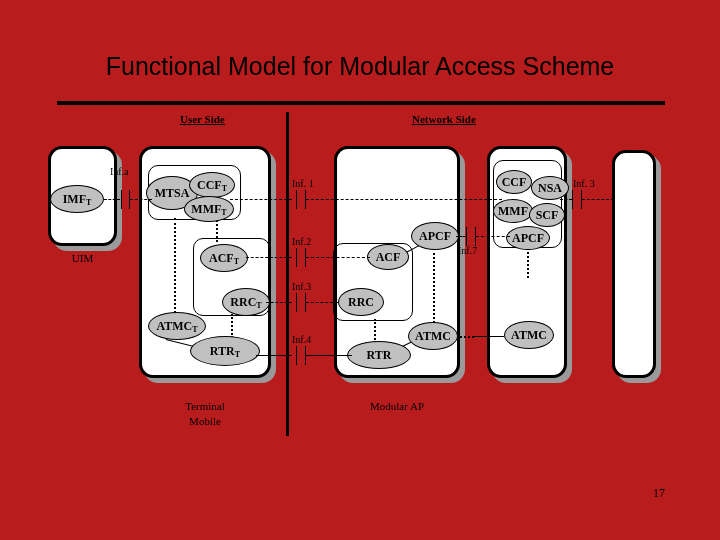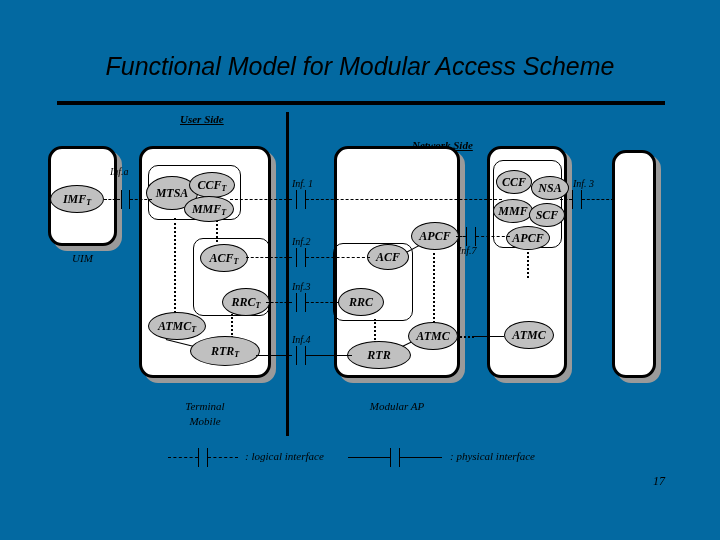--- a/index.html
+++ b/index.html
@@ -4,24 +4,23 @@
 <style>
   html, body {
     margin: 0;
     padding: 0;
     background: #ffffff;
   }
   #slide {
     position: relative;
     width: 720px;
     height: 540px;
-    background: #0369a1;
+    background: #b91c1c;
     overflow: hidden;
     font-family: "Liberation Serif", serif;
-    font-style: italic;
   }
   #title {
     position: absolute;
     left: 0;
     top: 52px;
     width: 720px;
     text-align: center;
     font-family: "Liberation Sans", sans-serif;
     font-size: 25px;
     color: #000000;
@@ -146,36 +145,36 @@
   .legend-text {
     position: absolute;
     font-family: "Liberation Serif", serif;
     font-size: 11px;
     color: #000000;
     white-space: nowrap;
   }
   #pagenum {
     position: absolute;
     right: 55px;
-    top: 474px;
+    top: 486px;
     font-family: "Liberation Serif", serif;
     font-size: 12px;
     color: #000000;
   }
 </style>
 </head>
 <body>
 
 <div id="slide">
 
   <div id="title">Functional Model for Modular Access Scheme</div>
   <div id="title-rule"></div>
 
   <div class="side-label" style="left:140px; top:113px;margin-left:40px;">User Side</div>
-  <div class="side-label" style="left:412px; top:113px;margin-top:26px;">Network Side</div>
+  <div class="side-label" style="left:412px; top:113px;">Network Side</div>
 
   <div id="divider"></div>
 
   <div class="rbox" style="left:48px; top:146px; width:69px; height:100px;"></div>
   <div class="box-caption" style="left:48px; top:251px; width:69px;">UIM</div>
 
   <div class="rbox" style="left:139px; top:146px; width:132px; height:232px;"></div>
   <div class="box-caption" style="left:150px; top:399px; width:110px;">
     <div>Terminal</div>
     <div>Mobile</div>
@@ -321,30 +320,16 @@
   <div class="tick" style="left:581px; top:190px; height:19px;"></div>
   <div class="dashline" style="left:582px; top:199px; width:32px;"></div>
   <div class="inf-label" style="left:573px; top:178px;">Inf. 3</div>
 
   <div class="dashline" style="left:456px; top:236px; width:10px;"></div>
   <div class="tick" style="left:466px; top:227px; height:19px;"></div>
   <div class="tick" style="left:475px; top:227px; height:19px;"></div>
   <div class="dashline" style="left:476px; top:236px; width:34px;"></div>
   <div class="inf-label" style="left:458px; top:245px;">Inf.7</div>
 
-  <div id="legend-row">
-
-    <div class="dashline" style="left:168px; top:9px; width:30px;"></div>
-    <div class="tick" style="left:198px; top:0px; height:19px;"></div>
-    <div class="tick" style="left:207px; top:0px; height:19px;"></div>
-    <div class="dashline" style="left:208px; top:9px; width:30px;"></div>
-    <div class="legend-text" style="left:245px; top:2px;">: logical interface</div>
-
-    <div class="solidline" style="left:348px; top:9px; width:42px;"></div>
-    <div class="tick" style="left:390px; top:0px; height:19px;"></div>
-    <div class="tick" style="left:399px; top:0px; height:19px;"></div>
-    <div class="solidline" style="left:400px; top:9px; width:42px;"></div>
-    <div class="legend-text" style="left:450px; top:2px;">: physical interface</div>
-  </div>
 
   <div id="pagenum">17</div>
 
 </div>
 
 </body></html>

